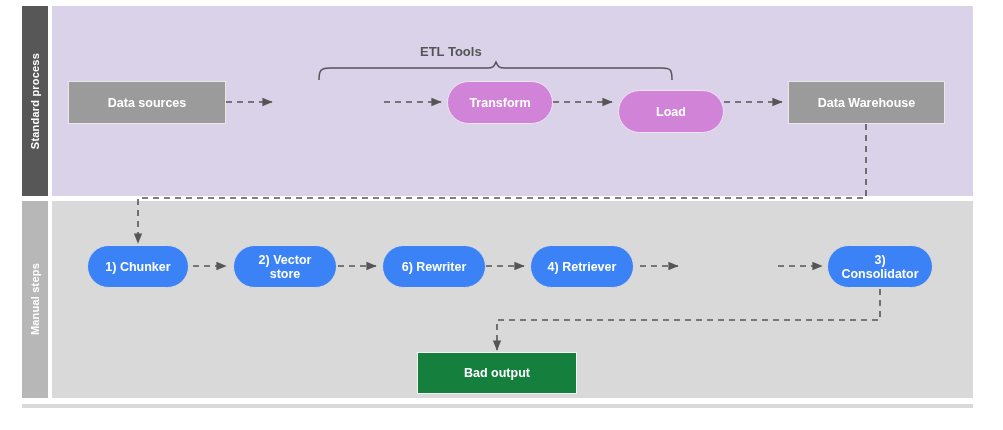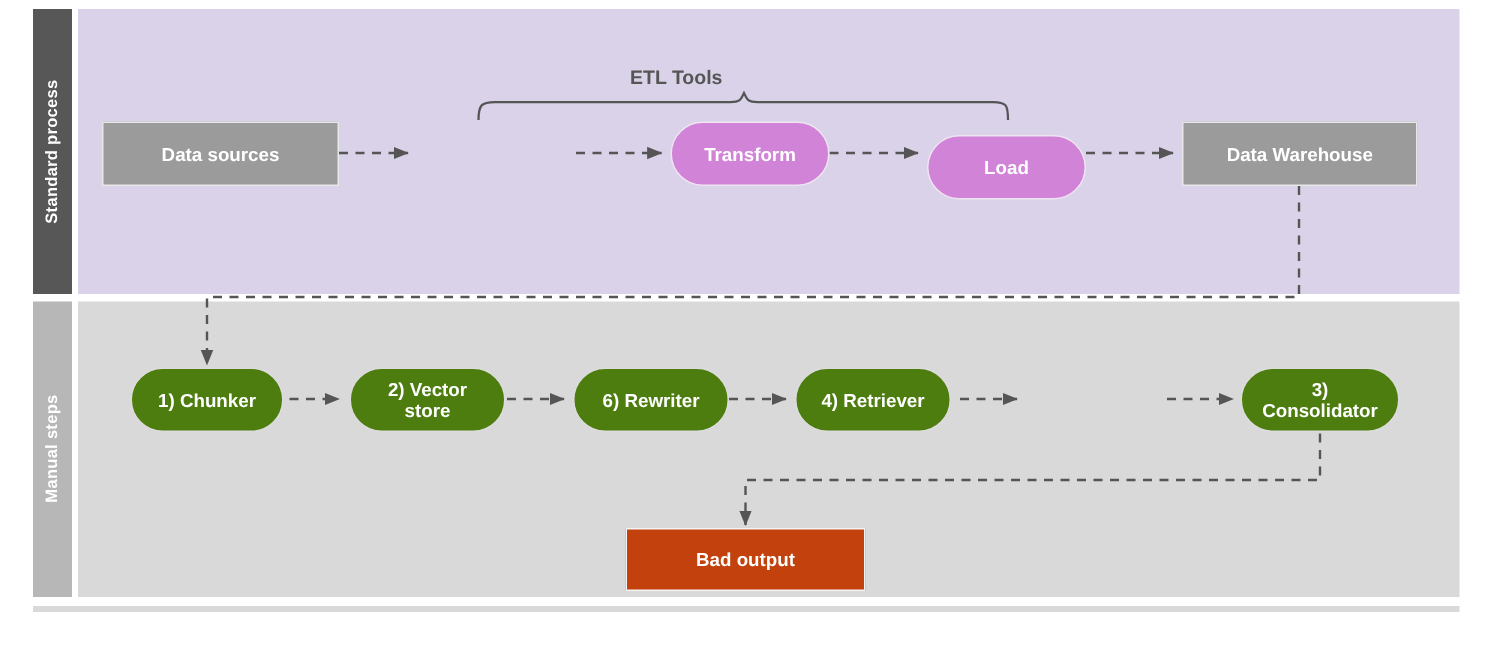--- a/index.html
+++ b/index.html
@@ -19,22 +19,22 @@
   #lane-bot-tab   {left:22px;  top:201px;width:26px; height:197px; background:#b7b7b7;}
   #lane-bot-body  {left:52px;  top:201px;width:921px;height:197px; background:#d9d9d9;}
   #bottom-rule    {position:absolute;left:22px;top:404px;width:951px;height:4px;background:#d9d9d9;}
 
   
   .node{position:absolute;display:flex;align-items:center;justify-content:center;
         text-align:center;color:#ffffff;font-size:12.5px;font-weight:bold;
         line-height:14px;box-sizing:border-box;}
   .rect{background:#9b9b9b;border:1.5px solid #e8e8e8;}
   .pill-etl{background:#d183d8;border:1.5px solid #f0e3f2;border-radius:999px;}
-  .pill-step{background:#4d7c0f;border:1.5px solid #dcdcdc;border-radius:999px;}
-  .rect-warn{background:#c2410c;border:1.5px solid #f4f4f4;align-items:center;}
+  .pill-step{background:#3b82f6;border:1.5px solid #dcdcdc;border-radius:999px;}
+  .rect-warn{background:#15803d;border:1.5px solid #f4f4f4;align-items:center;}
 
   
   #wires{position:absolute;left:0;top:0;width:1003px;height:430px;pointer-events:none;}
 
   
   #etl-label{position:absolute;left:420px;top:44px;width:160px;text-align:left;
              font-size:13px;font-weight:bold;color:#555555;}
 </style>
 </head>
 <body>

